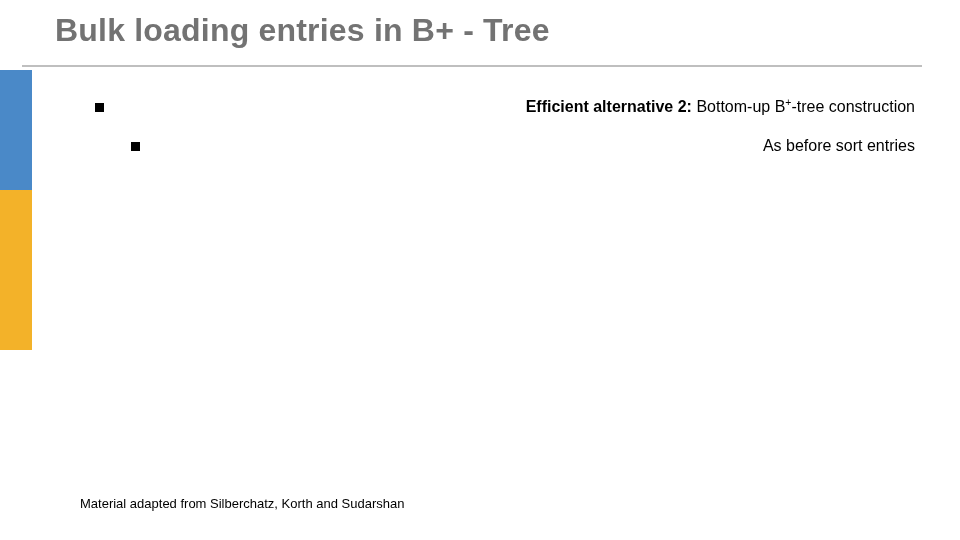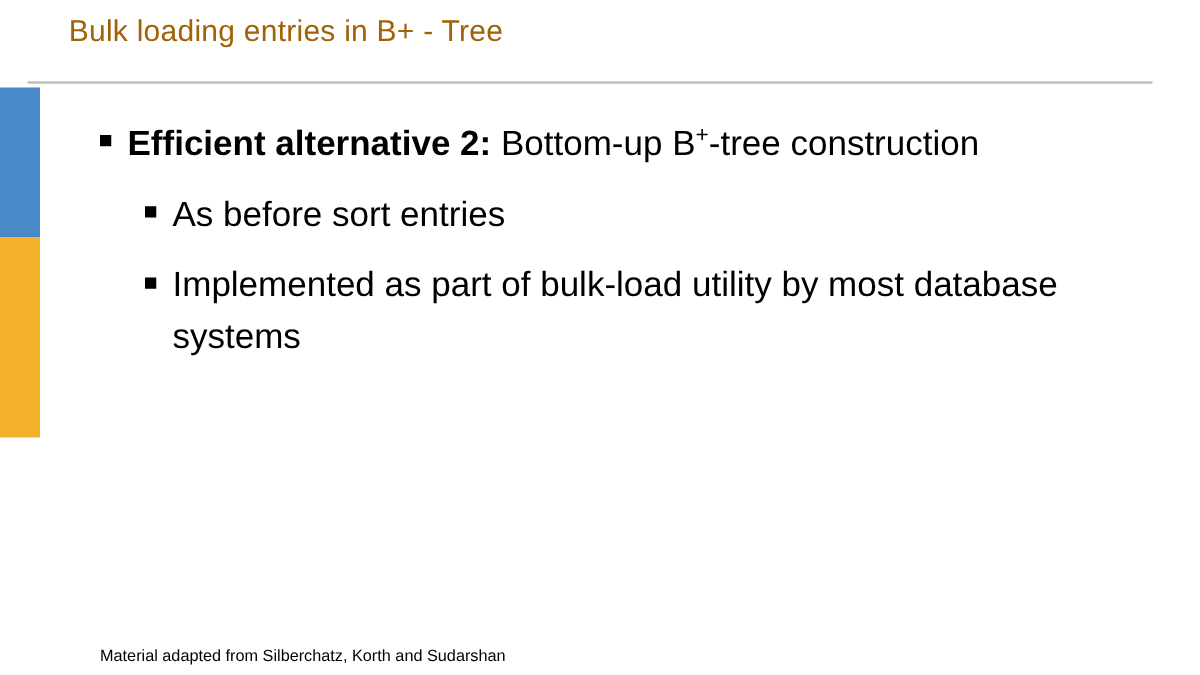--- a/index.html
+++ b/index.html
@@ -33,33 +33,34 @@
     left: 22px;
     top: 65px;
     width: 900px;
     height: 0;
     border-top: 2px solid #bfbfbf;
   }
   .title {
     position: absolute;
     left: 55px;
     top: 12px;
-    font-size: 24px;
-    color: #a16207;
-    font-weight: 400;
+    font-size: 32px;
+    color: #737373;
+    font-weight: 700;
     letter-spacing: 0.2px;
   }
   .content {
     position: absolute;
-    left: 80px;
+    left: 95px;
     top: 95px;
     width: 820px;
     color: #000;
-    font-size: 28px;
+    font-size: 16px;
     line-height: 1.45;
+    text-align: right;
   }
   .li1 {
     position: relative;
     padding-left: 22px;
     margin-bottom: 2px;
   }
   .li1::before {
     content: "";
     position: absolute;
     left: 0;
@@ -90,35 +91,34 @@
     font-weight: 400;
   }
   .sup {
     font-size: 0.65em;
     vertical-align: super;
     line-height: 0;
   }
   .footer-note {
     position: absolute;
     left: 80px;
-    bottom: 8px;
+    bottom: 29px;
     font-size: 13px;
     color: #000;
   }
 </style>
 </head>
 <body>
 
 <div class="sidebar-top"></div>
 <div class="sidebar-bottom"></div>
 <div class="title-rule"></div>
 
 <div class="title">Bulk loading entries in B+ - Tree</div>
 
 <div class="content">
   <div class="li1">
     <span class="lead-strong">Efficient alternative 2:</span><span class="lead-rest"> Bottom-up B</span><span class="sup">+</span><span class="lead-rest">-tree construction</span>
   </div>
   <div class="li2">As before sort entries</div>
-  <div class="li2">Implemented as part of bulk-load utility by most database systems</div>
 </div>
 
 <div class="footer-note">Material adapted from Silberchatz, Korth and Sudarshan</div>
 
 </body></html>

